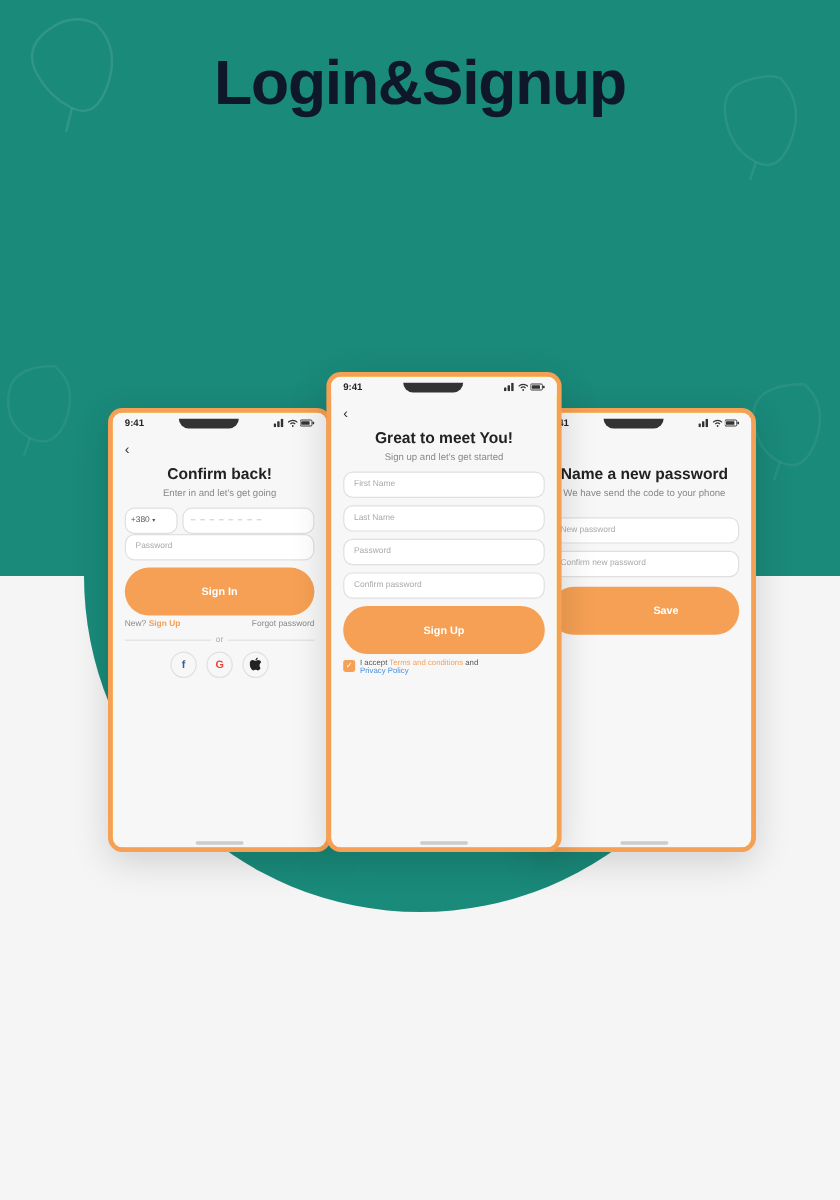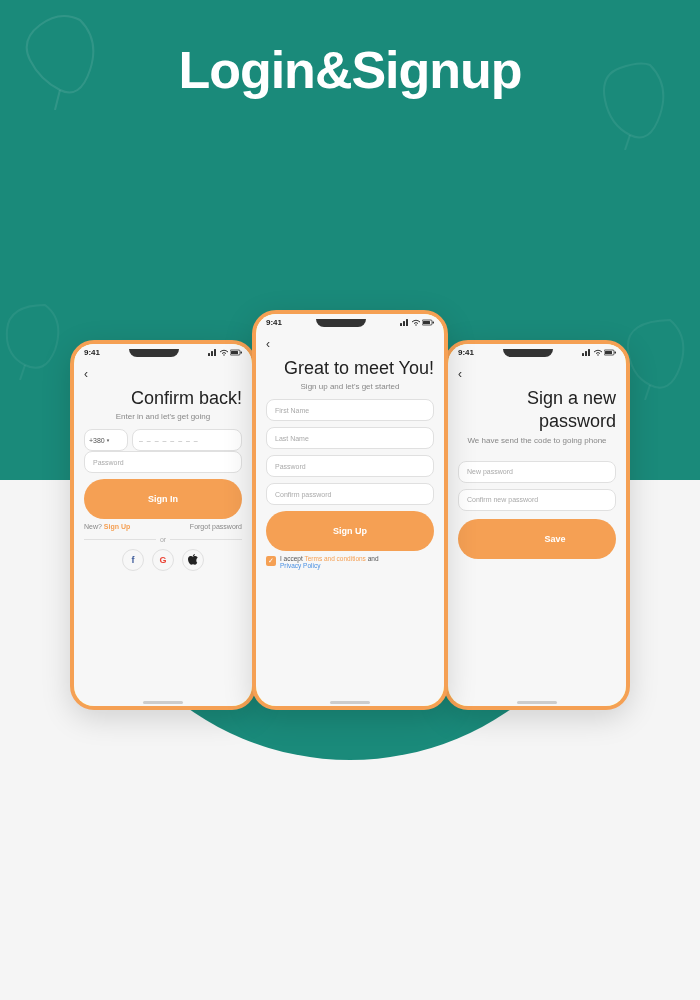--- a/index.html
+++ b/index.html
@@ -25,21 +25,21 @@
 
     
     .deco-shape {
       position: absolute;
       opacity: 0.25;
     }
 
     .hero-title {
       font-size: 52px;
       font-weight: 900;
-      color: #ffffff;
+      color: #0f172a;
       margin-top: 40px;
       letter-spacing: -1px;
       position: relative;
       z-index: 2;
     }
 
     
     .bottom-section {
       background: #f5f5f5;
       width: 700px;
@@ -69,25 +69,26 @@
       top: -200px;
       left: 50%;
       transform: translateX(-50%);
       width: 600px;
       height: 520px;
       z-index: 2;
     }
 
     .phone {
       position: absolute;
-      border-radius: 24px;
+      border-radius: 12px;
       border: 4px solid #f5a054;
       background: #fde047;
       overflow: hidden;
       box-shadow: 0 8px 30px rgba(0,0,0,0.15);
+      margin-left: 20px;
     }
 
     
     .phone-left {
       width: 186px;
       height: 370px;
       left: 20px;
       top: 60px;
       z-index: 1;
     }
@@ -154,24 +155,24 @@
     }
 
     .back-arrow {
       font-size: 12px;
       color: #333;
       margin-bottom: 6px;
       display: block;
     }
 
     .screen-title {
-      font-size: 18px;
-      font-weight: 400;
+      font-size: 13px;
+      font-weight: 700;
       color: #222;
-      text-align: right;
+      text-align: center;
       line-height: 1.3;
     }
 
     .screen-subtitle {
       font-size: 8px;
       color: #888;
       text-align: center;
       margin-top: 2px;
       margin-bottom: 8px;
     }
@@ -523,22 +524,22 @@
               </svg>
             <svg width="12" height="7">
                 <rect x="0" y="1" width="10" height="5" rx="1" stroke="#333" stroke-width="0.8" fill="none"></rect>
                 <rect x="1" y="2" width="7" height="3" fill="#333" rx="0.5"></rect>
                 <rect x="10.5" y="2.5" width="1.5" height="2" fill="#333" rx="0.5"></rect>
               </svg>
           </div>
         </div>
         <div class="phone-content">
           <span class="back-arrow">‹</span>
-          <div class="screen-title">Sign a new password</div>
-          <div class="screen-subtitle">We have send the code to going phone</div>
+          <div class="screen-title">Name a new password</div>
+          <div class="screen-subtitle">We have send the code to your phone</div>
 
           <div class="input-field" style="margin-top:16px;">
             <span>New password</span>
           </div>
           <div class="input-field">
             <span>Confirm new password</span>
           </div>
 
           <div class="phone-btn" style="margin-top:8px;padding-left:36px;">
             <span>Save</span>

